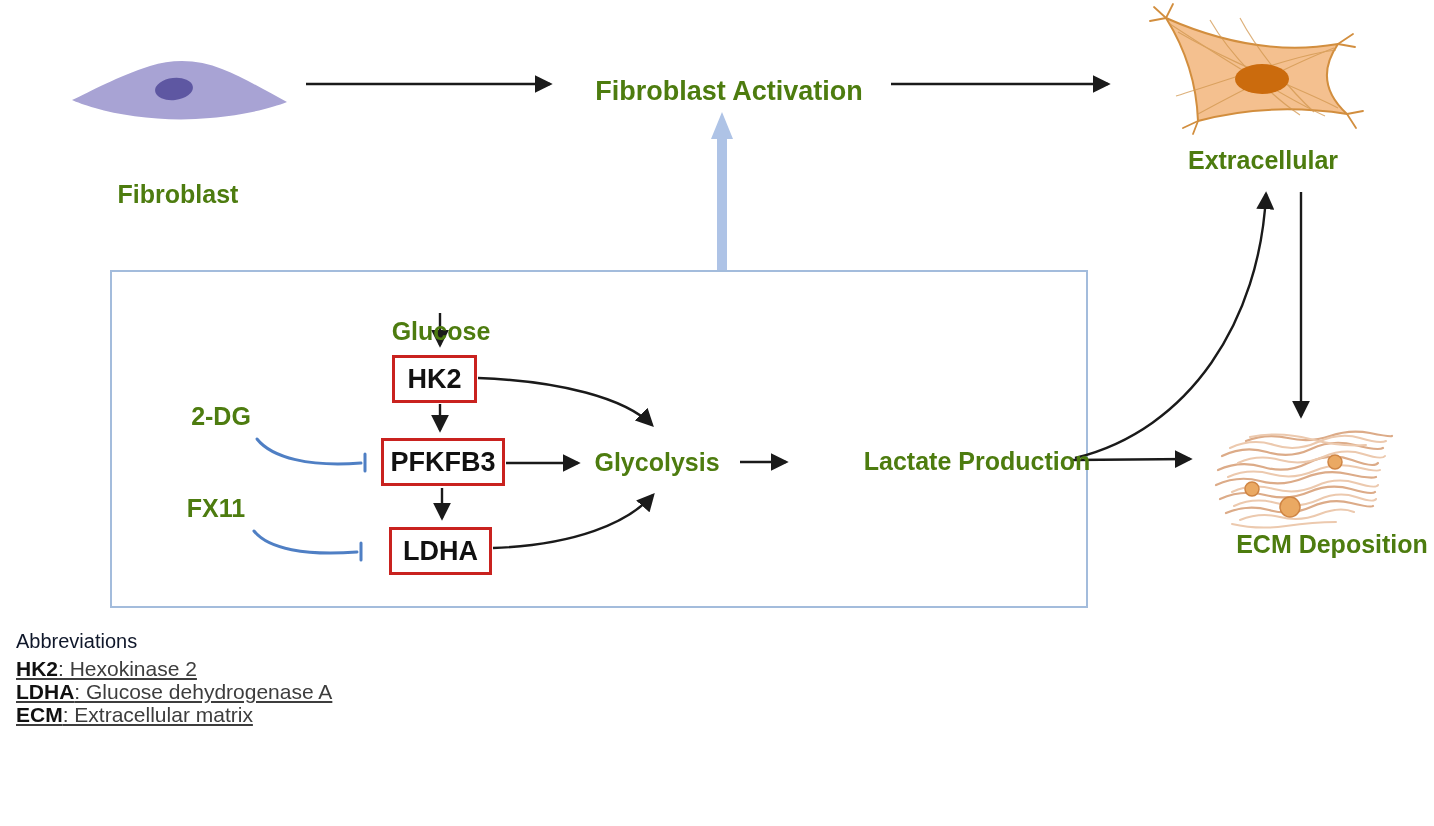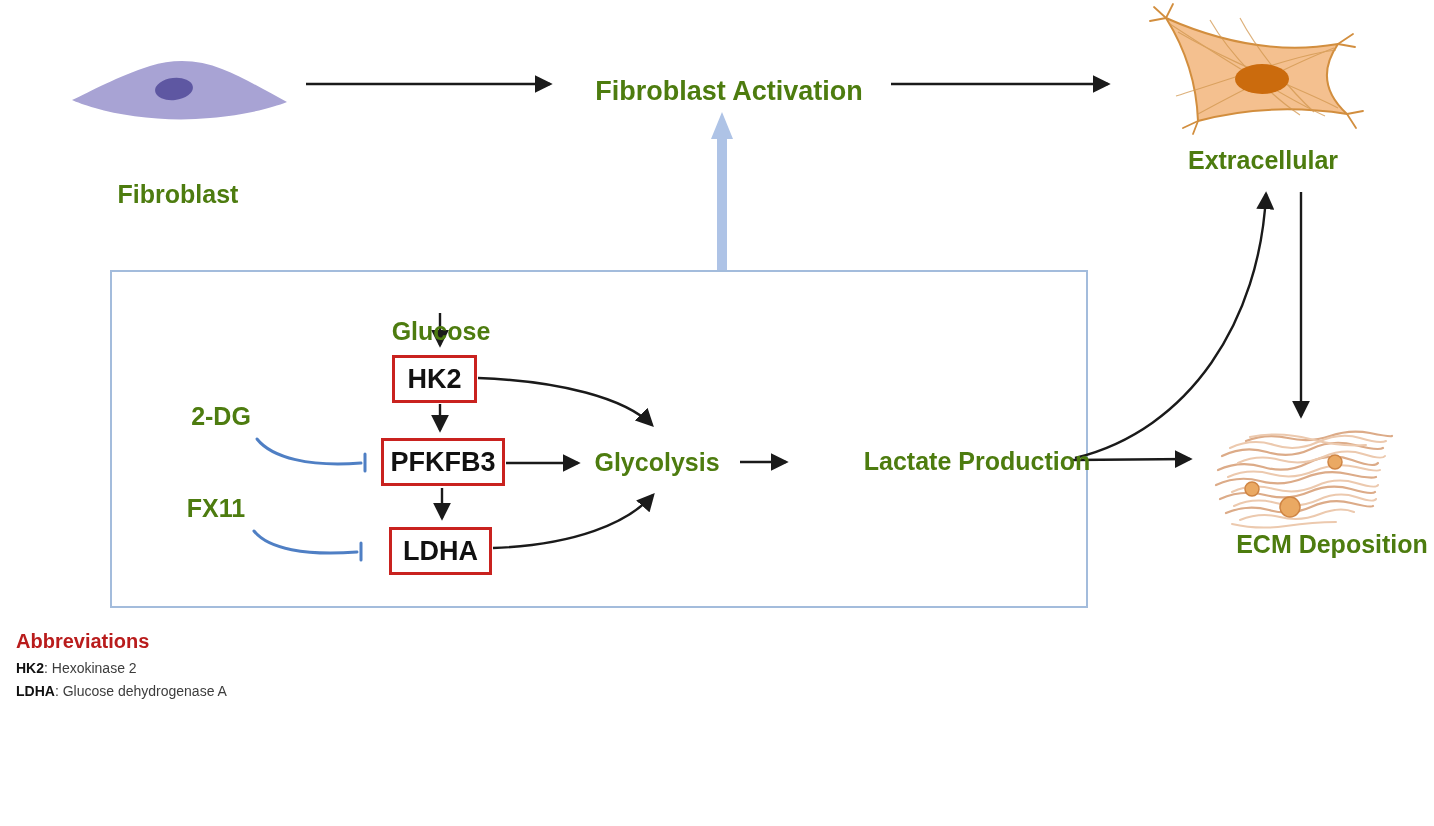--- a/index.html
+++ b/index.html
@@ -18,22 +18,22 @@
   }
   .enzyme {
     position:absolute; border:3px solid #c9221f; background:#ffffff;
     display:flex; align-items:center; justify-content:center;
     font-weight:bold; font-size:27px; z-index:3; box-sizing:border-box; color:#111;
   }
   .enzyme-hk2    { left:392px; top:355px; width:85px;  height:48px; }
   .enzyme-pfkfb3 { left:381px; top:438px; width:124px; height:48px; }
   .enzyme-ldha   { left:389px; top:527px; width:103px; height:48px; }
   .abbr { position:absolute; left:16px; top:630px; z-index:3; }
-  .abbr-title { font-size:20px; font-weight:bold; color:#b91c1c; margin-bottom:4px; }
-  .abbr-line { font-size:14px; line-height:23px; color:#3d3d3d; }
+  .abbr-title { font-size:20px; font-weight:normal; color:#0f172a; margin-bottom:4px; }
+  .abbr-line { font-size:21px; line-height:23px; color:#3d3d3d;text-decoration:underline; }
   .abbr-term { font-weight:bold; color:#111; }
 </style>
 </head>
 <body>
 
 <div class="canvas">
 
   <div class="pathway-box"></div>
 
   <svg class="diagram-svg" width="1434" height="826" viewBox="0 0 1434 826">
@@ -135,15 +135,16 @@
   <div class="label" style="left:1332px; top:544px;">ECM Deposition</div>
 
   <div class="enzyme enzyme-hk2">HK2</div>
   <div class="enzyme enzyme-pfkfb3">PFKFB3</div>
   <div class="enzyme enzyme-ldha">LDHA</div>
 
   <div class="abbr">
     <div class="abbr-title">Abbreviations</div>
     <div class="abbr-line"><span class="abbr-term">HK2</span><span>: Hexokinase 2</span></div>
     <div class="abbr-line"><span class="abbr-term">LDHA</span><span>: Glucose dehydrogenase A</span></div>
+    <div class="abbr-line"><span class="abbr-term">ECM</span><span>: Extracellular matrix</span></div>
   </div>
 
 </div>
 
 </body></html>

